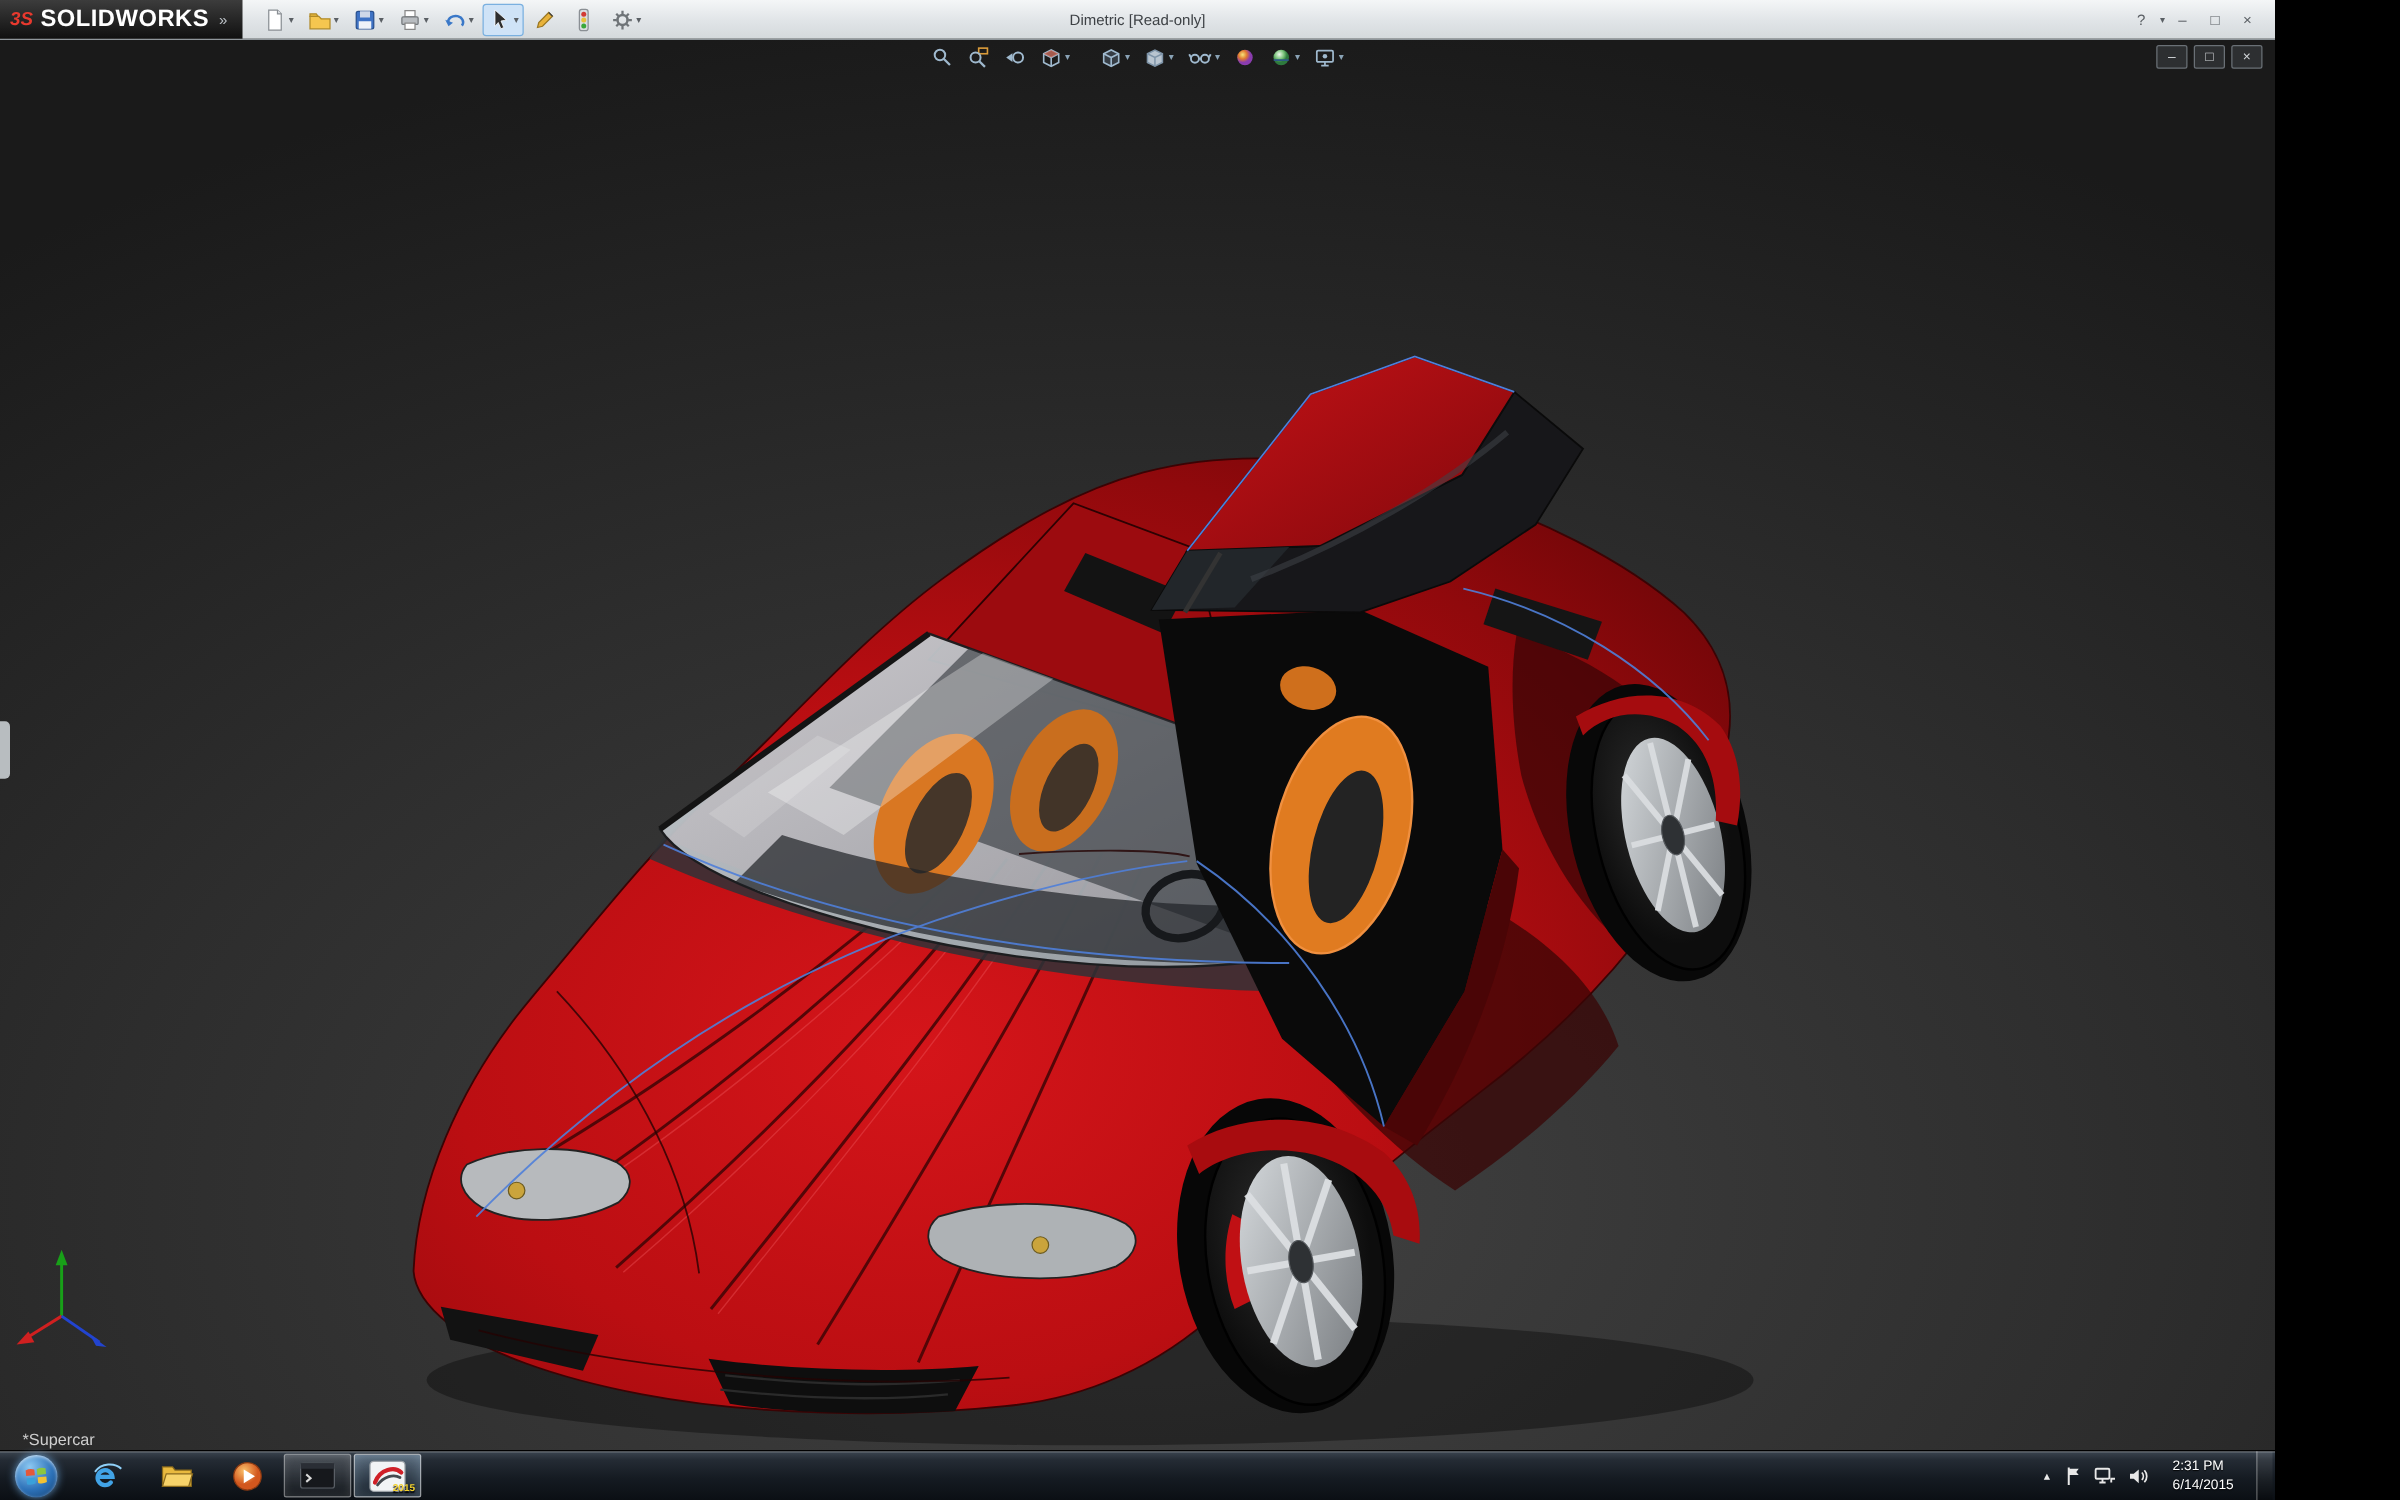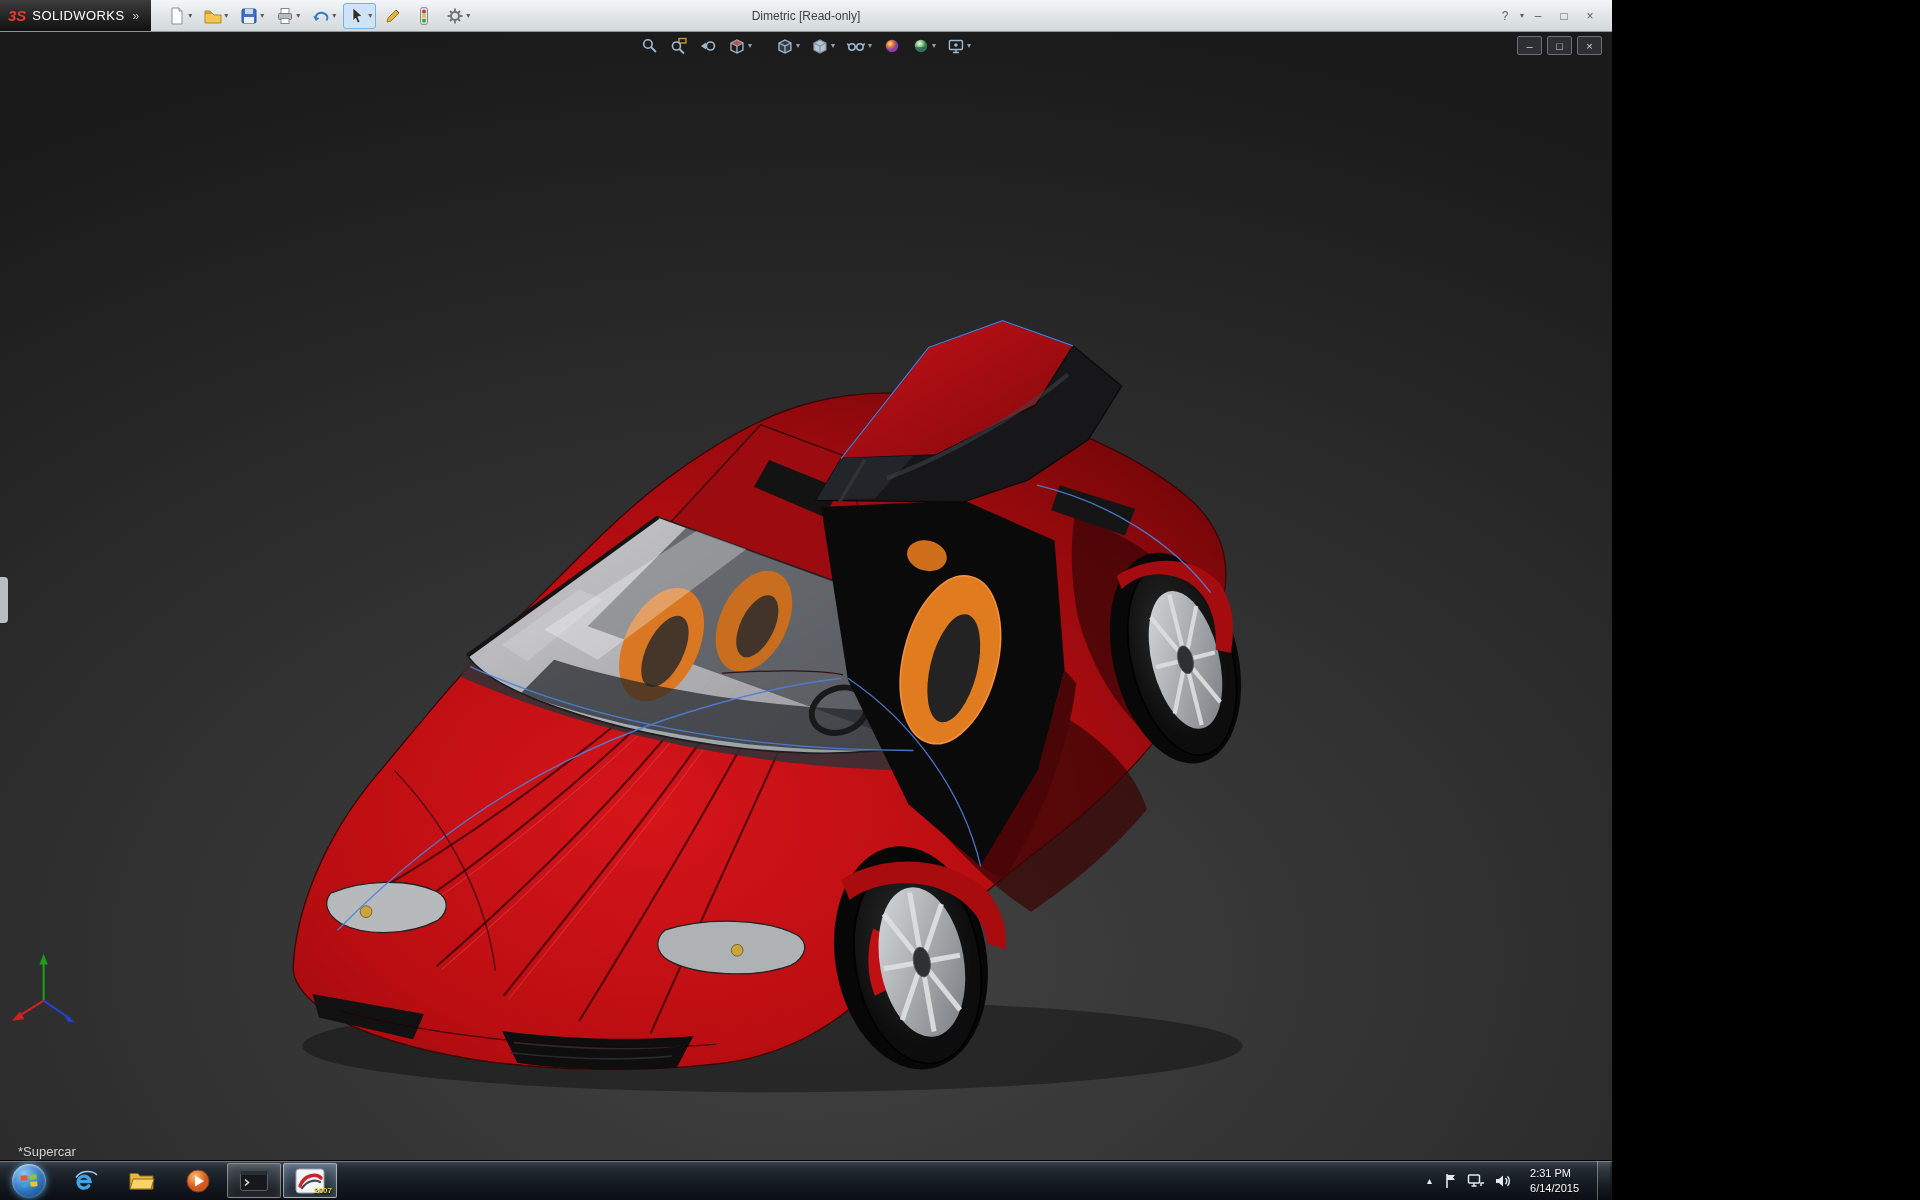--- a/index.html
+++ b/index.html
@@ -1,26 +1,26 @@
 <!DOCTYPE html>
 <html><head>
 <meta charset="utf-8">
 <style>
   *{box-sizing:border-box;margin:0;padding:0}
   html,body{width:1920px;height:1200px;overflow:hidden;background:#000;
     font-family:"Liberation Sans",sans-serif;}
-  .screen{width:1612px;height:1200px;display:flex;flex-direction:column}
+  .screen{width:1820px;height:1200px;display:flex;flex-direction:column}
 
   
   .titlebar{height:32px;display:flex;align-items:center;position:relative;z-index:6;
     background:linear-gradient(#f4f6f7,#e0e4e7 55%,#d4d9dc);border-bottom:1px solid #8f969b}
   .logo{height:100%;display:flex;align-items:center;gap:6px;padding:0 12px 0 8px;
     background:linear-gradient(#3c3c3c,#101010);color:#fff;cursor:default}
   .logo-mark{color:#e8392e;font-weight:bold;font-style:italic;font-size:15px}
-  .brand{font-weight:normal;font-size:13px;letter-spacing:.4px}
+  .brand{font-weight:bold;font-size:19px;letter-spacing:.4px}
   .menu-expand{color:#b9bfc4;font-size:12px;margin-left:2px}
   .qat{display:flex;align-items:center;margin-left:12px;gap:3px}
   .tool-btn{display:flex;align-items:center;padding:2px 3px;height:26px;border-radius:3px;border:1px solid transparent}
   .tool-btn.active{background:#cfe3f7;border-color:#7ab0e0}
   .caret{font-size:8px;color:#5a5f64;margin-left:1px;line-height:1}
   .win-title{position:absolute;left:50%;transform:translateX(-50%);font-size:12px;color:#3d4145}
   .win-controls{margin-left:auto;display:flex;align-items:center;gap:2px;padding-right:10px;color:#5a5f64}
   .win-btn{min-width:24px;height:20px;display:flex;align-items:center;justify-content:center;font-size:12px;border-radius:3px}
 
   
@@ -461,21 +461,21 @@
         <rect x=".5" y=".5" width="27" height="4.5" fill="#2a2e35"></rect>
         <path d="M5 9.5 l3.5 3 L5 15.5" fill="none" stroke="#d8d8d8" stroke-width="1.6"></path>
       </svg>
     </div>
     <div class="tb-btn focused">
       <svg width="30" height="26">
         <rect x="1" y="1" width="28" height="24" rx="3" fill="#f2f4f6" stroke="#9aa0a6"></rect>
         <path d="M5 18 C9 7 21 5 26 10" fill="none" stroke="#d02028" stroke-width="3.4" stroke-linecap="round"></path>
         <path d="M7 20 C12 13 20 11 25 14" fill="none" stroke="#444a50" stroke-width="2.2" stroke-linecap="round"></path>
       </svg>
-      <span class="sw-badge">2007</span>
+      <span class="sw-badge">2015</span>
     </div>
 
     <div class="tray">
       <span class="tray-chevron">▴</span>
       <svg width="14" height="16">
         <path d="M3 1 v14" stroke="#e8e8e8" stroke-width="1.6"></path>
           <path d="M3 2 h8 l-2 2.5 2 2.5 H3 Z" fill="#e8e8e8"></path>
       </svg>
       <svg width="18" height="16">
         <rect x="1.5" y="2" width="11" height="8" rx="1" fill="none" stroke="#e8e8e8" stroke-width="1.5"></rect>

